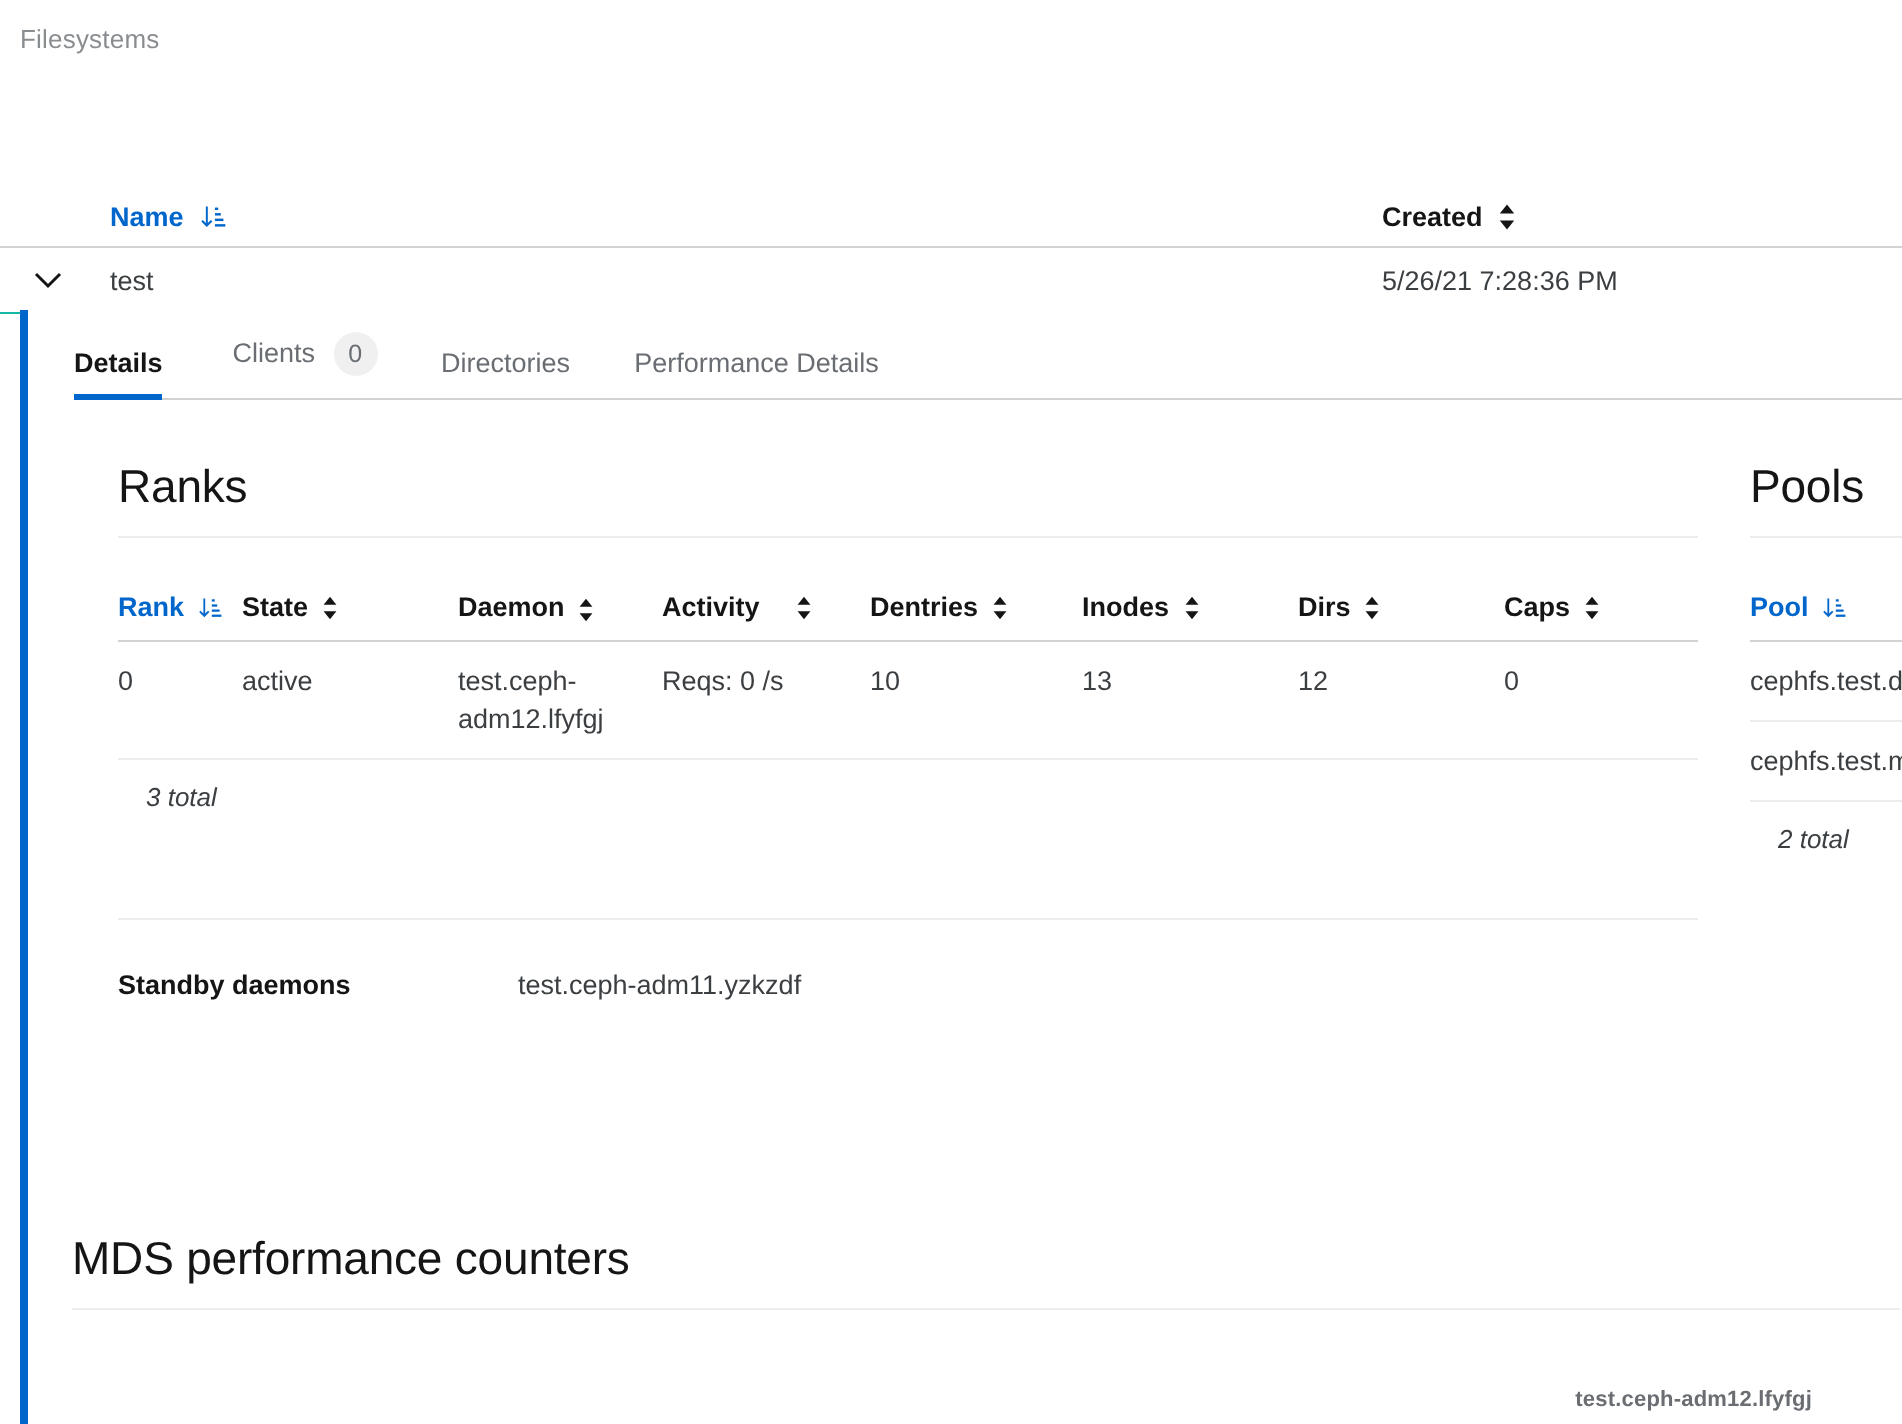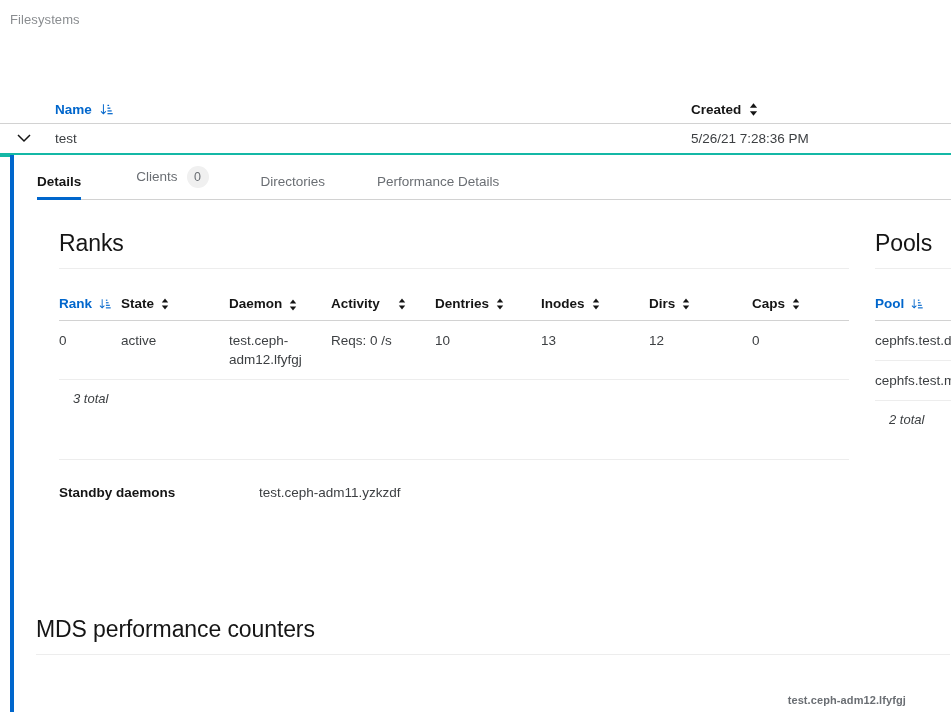--- a/index.html
+++ b/index.html
@@ -32,21 +32,21 @@
   .th-link {
     display: inline-flex; align-items: center; gap: 8px;
     color: #06c; font-size: 13.5px; font-weight: 700; cursor: pointer;
   }
   .th-plain {
     display: inline-flex; align-items: center; gap: 8px;
     color: #151515; font-size: 13.5px; font-weight: 700; cursor: pointer;
   }
   .fs-row {
     display: flex; align-items: center; height: 33px;
-    border-bottom: 4px solid #14b8a6;
+    border-bottom: 1px solid #14b8a6;
     font-size: 13.5px; color: #3c3f42;
   }
   .fs-row .col-exp { width: 48px; flex: 0 0 48px; text-align: center; }
   .fs-row .col-name { flex: 1 1 auto; padding-left: 7px; }
   .fs-row .col-created { width: 260px; flex: 0 0 260px; }
   .chev { display:inline-block; color:#151515; font-size: 12px; cursor:pointer; }
 
   
   .detail-panel {
     position: absolute; left: 10px; top: 155px;
@@ -55,21 +55,20 @@
     background: #fff;
   }
   .inner { position: relative; padding-left: 23px; height: 100%; }
 
   
   .tabs {
     display: flex; align-items: flex-end;
     height: 45px; position: relative;
     border-bottom: 1px solid #d2d2d2;
     width: 914px;
-    gap: 20px;
   }
   .tab {
     position: relative; padding: 0 16px 11px 16px;
     font-size: 13.5px; color: #6a6e73; cursor: pointer;
     display: flex; align-items: center; gap: 9px;
     line-height: 1;
   }
   .tab:first-child { padding-left: 0; padding-right: 19px; }
   .tab.active { color: #151515; font-weight: 700; }
   .tab.active::after {

